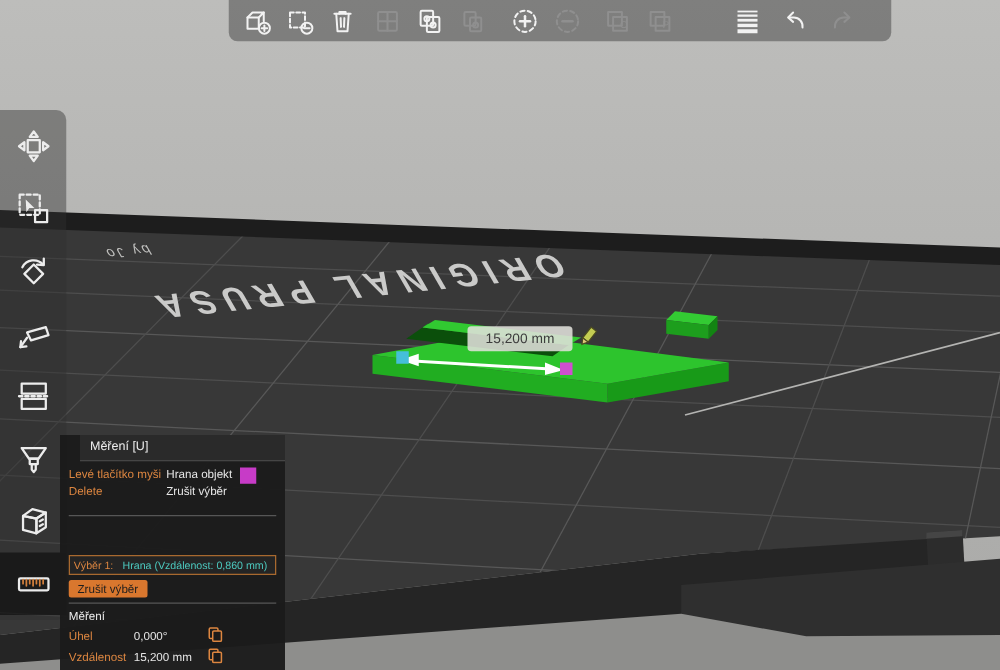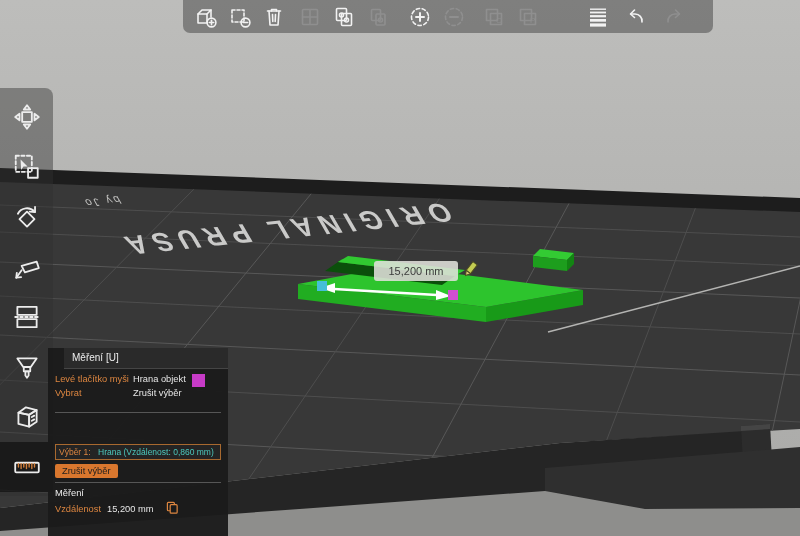--- a/index.html
+++ b/index.html
@@ -319,32 +319,42 @@
 
 <div class="measure-panel">
   <div class="mp-header">Měření [U]</div>
   <div class="mp-body">
     <div class="hint-row">
       <span class="hint-key">Levé tlačítko myši</span>
       <span class="hint-action">Hrana objekt</span>
       <span class="swatch"></span>
     </div>
     <div class="hint-row">
-      <span class="hint-key">Vybrat</span>
+      <span class="hint-key">Delete</span>
       <span class="hint-action">Zrušit výběr</span>
       <span class="swatch hidden"></span>
     </div>
     <hr class="mp-sep">
     <div class="sel-box">
       <span class="sel-label">Výběr 1:</span>
       <span class="sel-val1">Hrana (Vzdálenost: 0,860 mm)</span>
     </div>
     <button class="reset-btn">Zrušit výběr</button>
     <hr class="mp-sep2">
     <div class="mp-section">Měření</div>
+    <div class="res-row">
+      <span class="res-label">Úhel</span>
+      <span class="res-value">0,000°</span>
+      <button class="copy-btn">
+        <svg width="13" height="13" viewBox="0 0 14 14">
+          <rect x="1.5" y="1.5" width="7.5" height="9" rx="1" fill="none" stroke="#dd8640" stroke-width="1.3"></rect>
+          <rect x="4.5" y="4" width="7.5" height="9" rx="1" fill="#1a1a1a" stroke="#dd8640" stroke-width="1.3"></rect>
+        </svg>
+      </button>
+    </div>
     <div class="res-row">
       <span class="res-label">Vzdálenost</span>
       <span class="res-value">15,200 mm</span>
       <button class="copy-btn">
         <svg width="13" height="13" viewBox="0 0 14 14">
           <rect x="1.5" y="1.5" width="7.5" height="9" rx="1" fill="none" stroke="#dd8640" stroke-width="1.3"></rect>
           <rect x="4.5" y="4" width="7.5" height="9" rx="1" fill="#1a1a1a" stroke="#dd8640" stroke-width="1.3"></rect>
         </svg>
       </button>
     </div>

